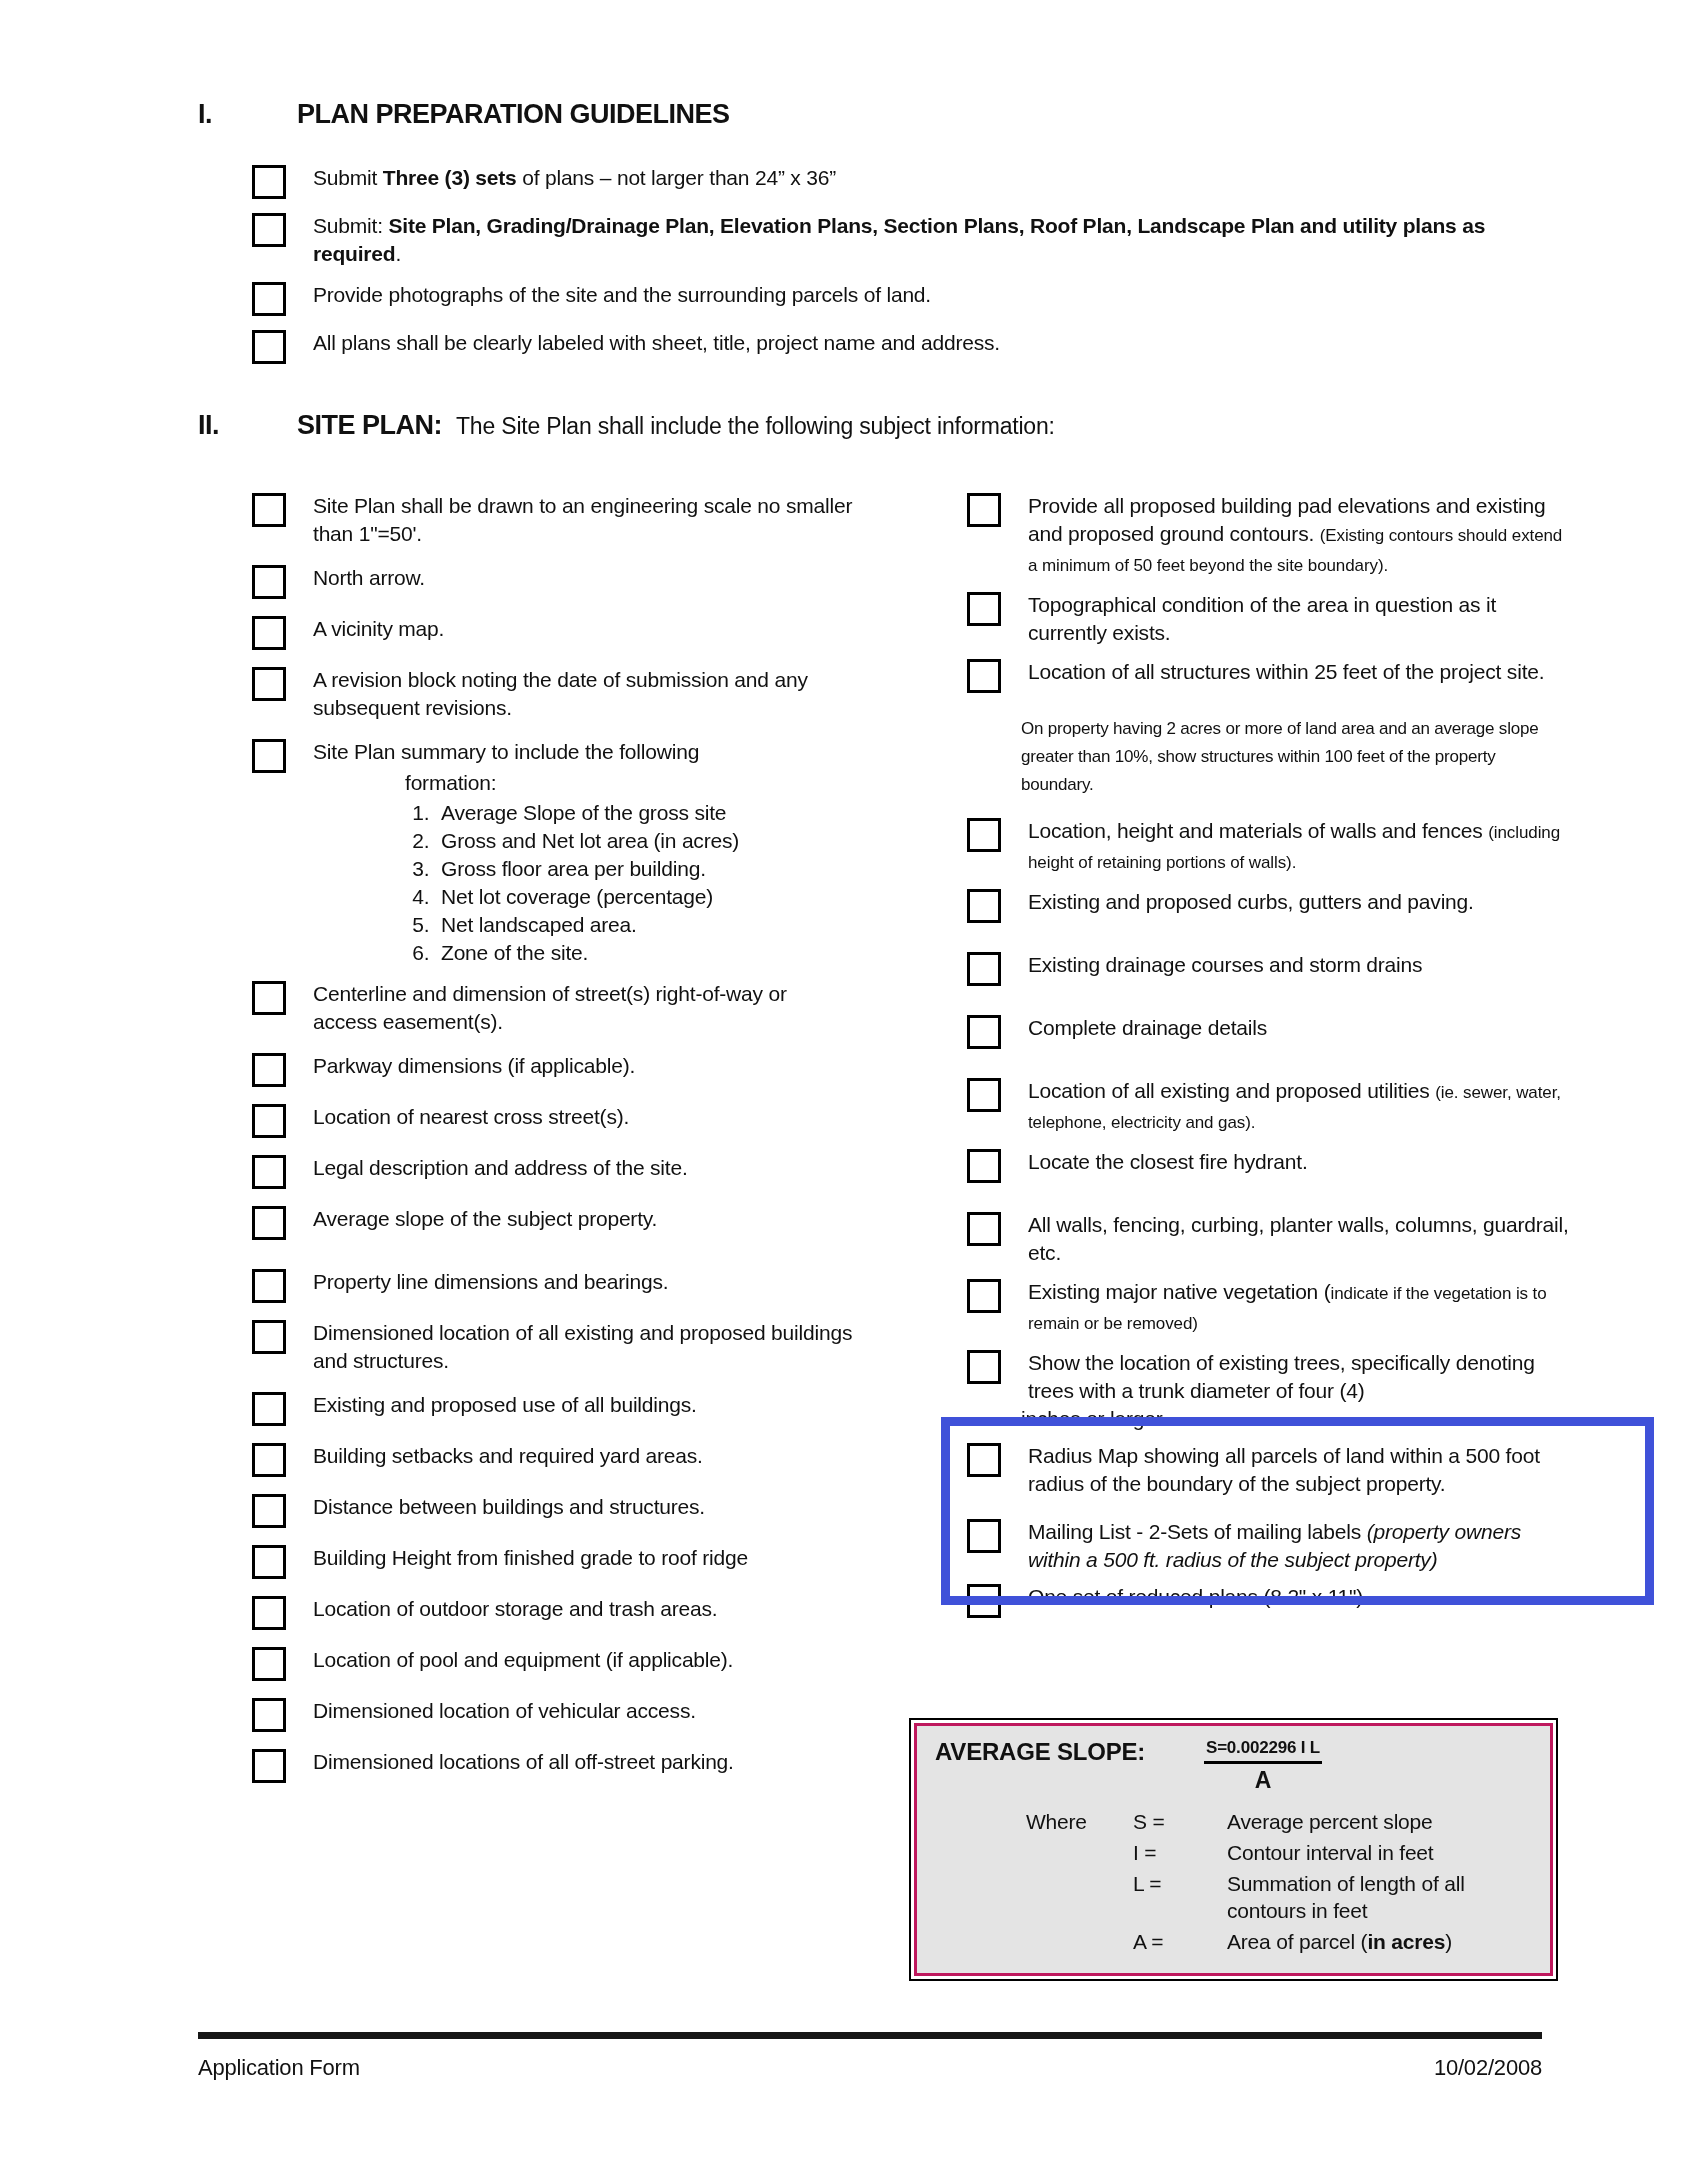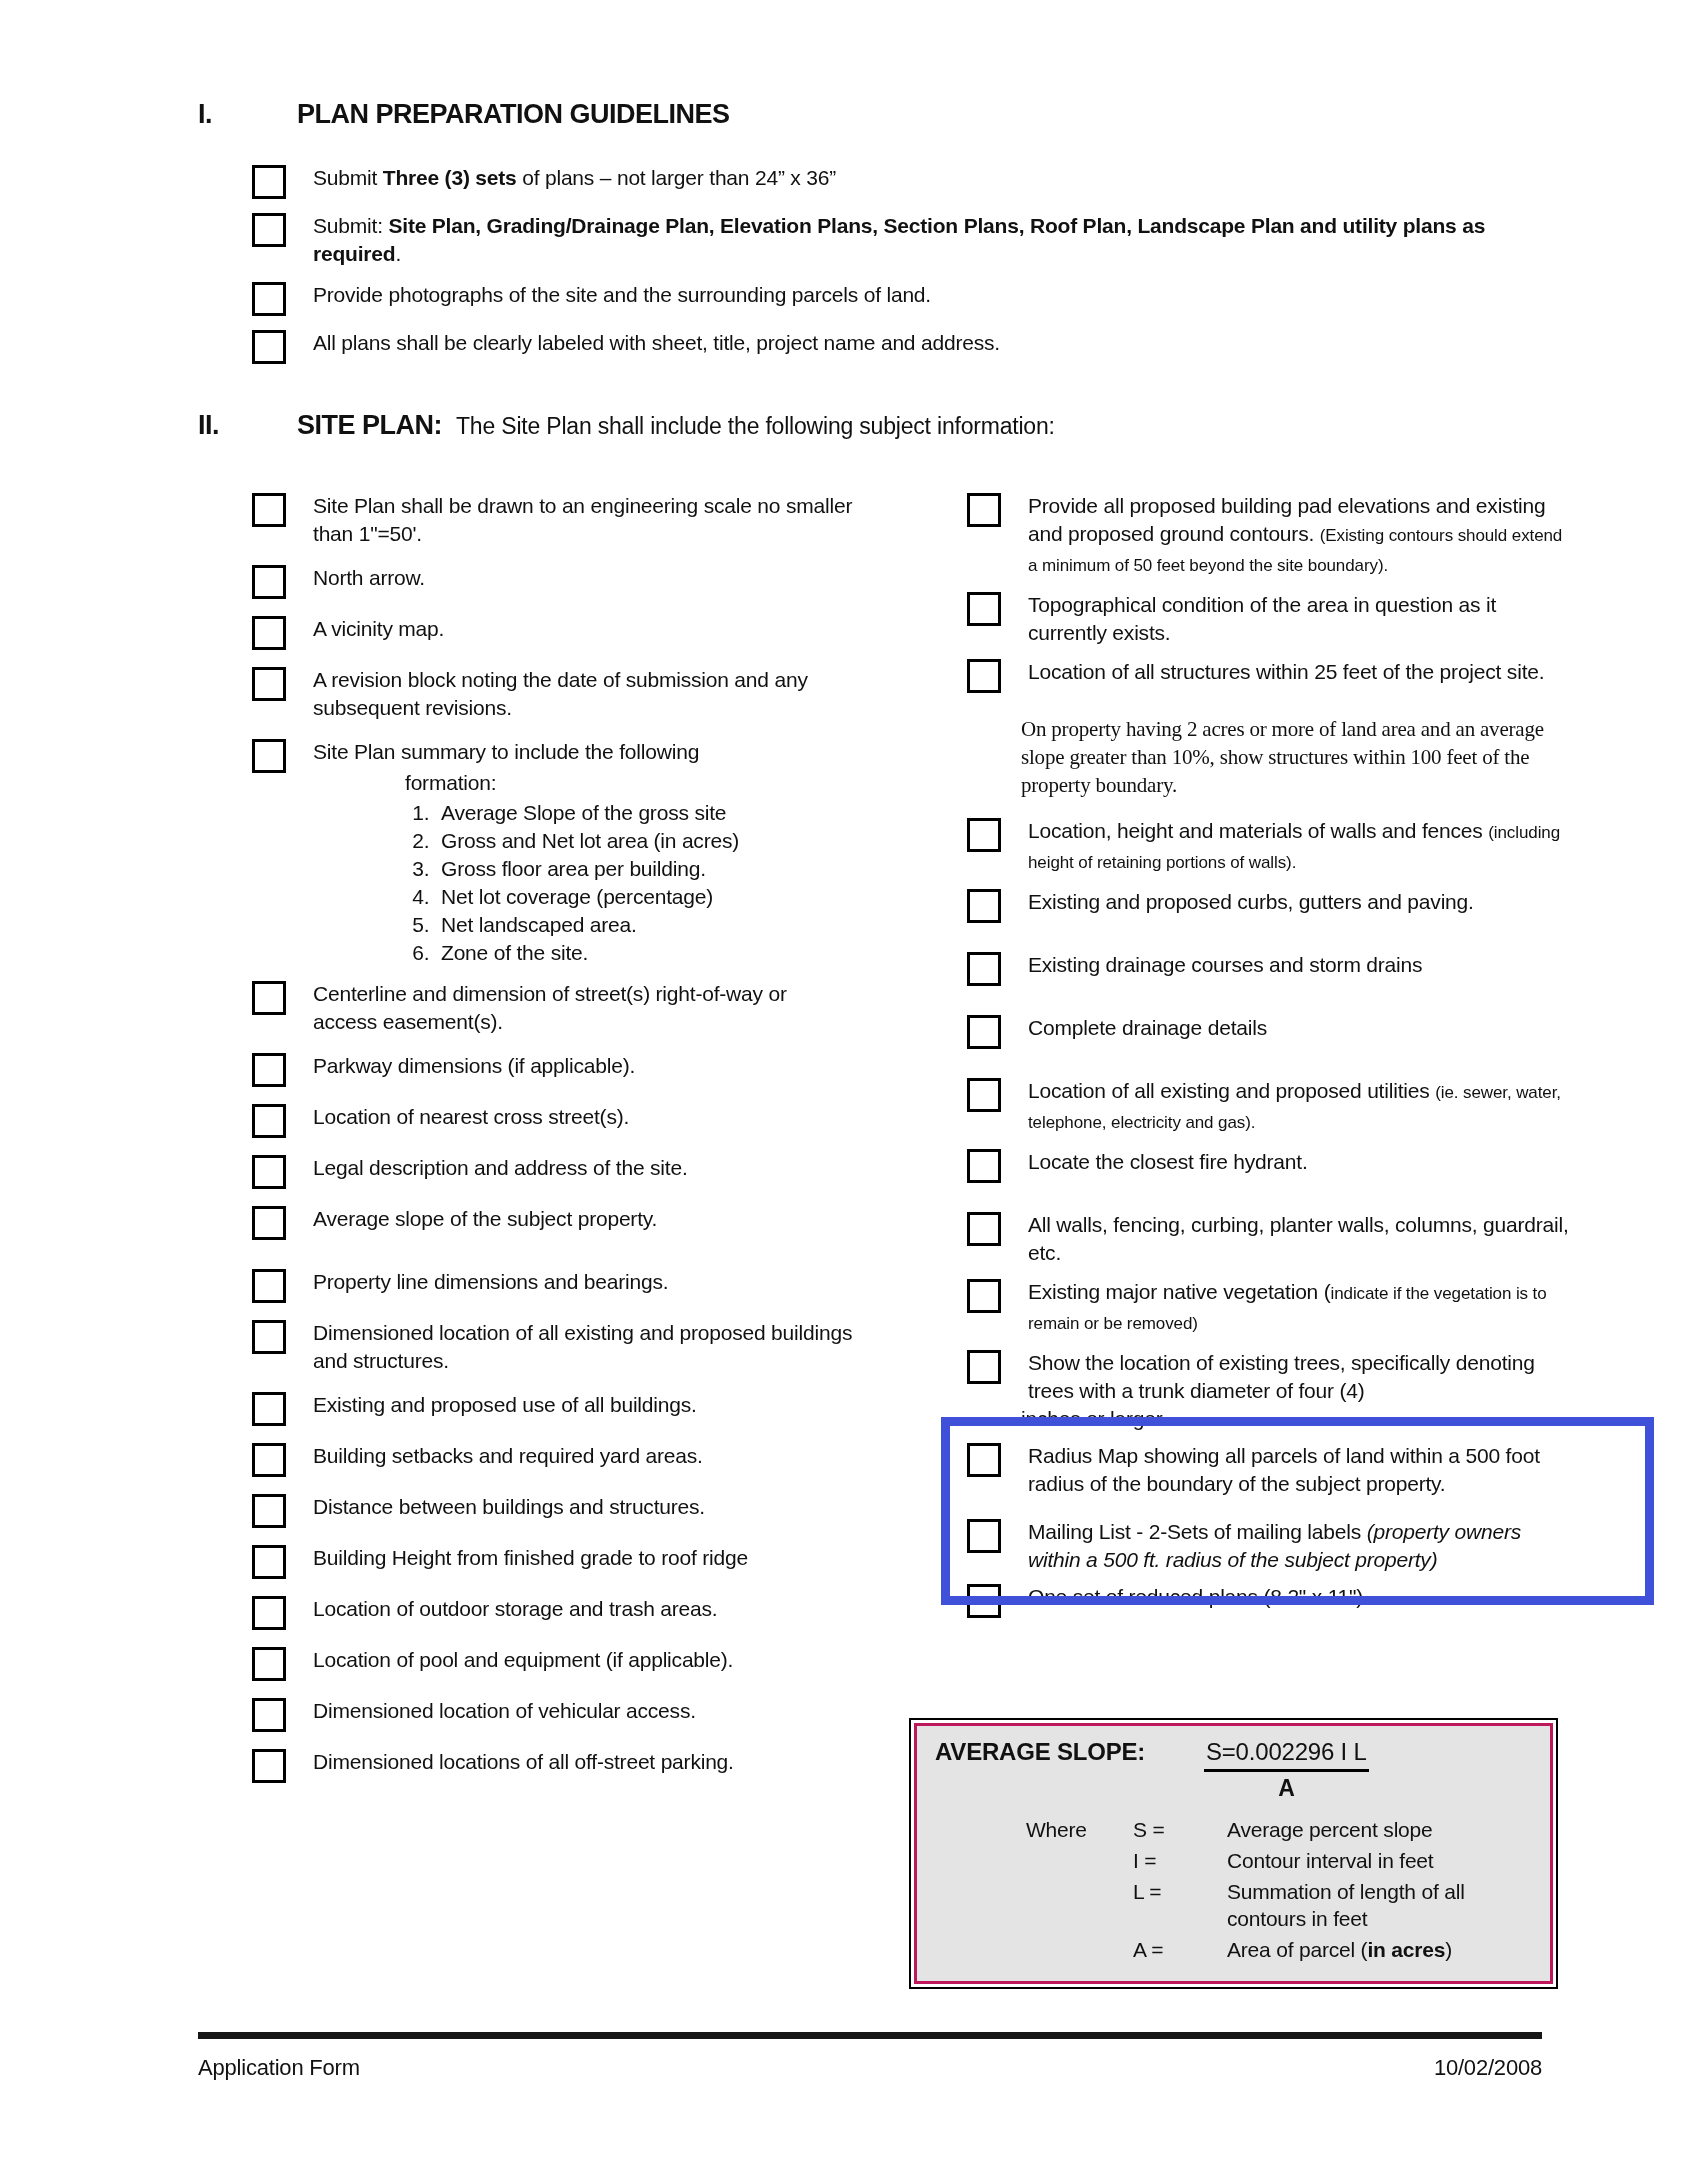--- a/index.html
+++ b/index.html
@@ -27,33 +27,33 @@
   .col-right{width:683px;flex:none;margin-left:62px;}
   .col-left .txt{width:540px;}
   .col-right .txt{width:543px;}
   .col-right .ck{margin-bottom:11px;}
   
   .sub-cont{margin:-8px 0 2px 153px;font-size:21px;line-height:28px;}
   ol.sublist{margin:0 0 14px 183px;padding:0;font-size:21px;line-height:27px;}
   ol.sublist li{margin:0 0 1px 0;padding-left:6px;}
   .gap-top{margin-top:28px;}
   
-  .para{margin:22px 0 18px 54px;font-size:21px;line-height:28px;width:543px;font-family:Liberation Serif, serif;}
+  .para{margin:22px 0 18px 54px;font-size:17px;line-height:28px;width:543px;}
   
   .hl-zone{position:relative;}
   .cont-line{margin:0 0 9px 54px;font-size:21px;line-height:28px;}
   .hl-rect{position:absolute;left:-26px;right:-4px;top:12px;bottom:13px;
            border:9px solid #3f51d9;pointer-events:none;z-index:3;}
   
   .slope-outer{position:absolute;left:909px;top:1718px;width:639px;border:2px solid #000;padding:3px;background:#fff;}
   .slope-inner{border:3px solid #be185d;background:#e4e4e4;padding:12px 14px 14px 18px;}
   .slope-row1{display:flex;align-items:flex-start;}
   .slope-label{font-weight:700;font-size:24px;width:269px;flex:none;}
   .fraction{display:inline-block;text-align:center;}
-  .fraction .num{font-weight:400;font-size:24px;border-bottom:3px solid #000;padding:0 2px 3px 2px;}
+  .fraction .num{font-weight:700;font-size:17px;border-bottom:3px solid #000;padding:0 2px 3px 2px;}
   .fraction .den{font-weight:700;font-size:23px;margin-top:3px;}
   .slope-grid{display:grid;grid-template-columns:198px 94px auto;margin-top:14px;
               font-size:21px;line-height:27px;}
   .slope-grid .where{padding-left:91px;}
   .slope-grid .sym{}
   .slope-grid .desc{width:297px;}
   .slope-grid > div{margin-bottom:4px;}
   
   .footer{position:absolute;left:198px;right:141px;top:2032px;}
   .footer-rule{height:7px;background:#161616;}

